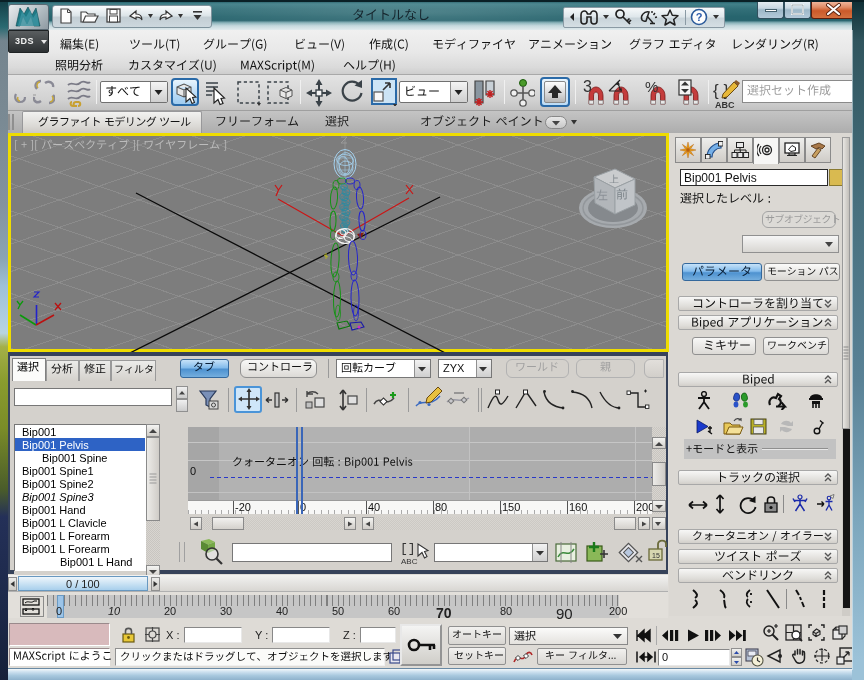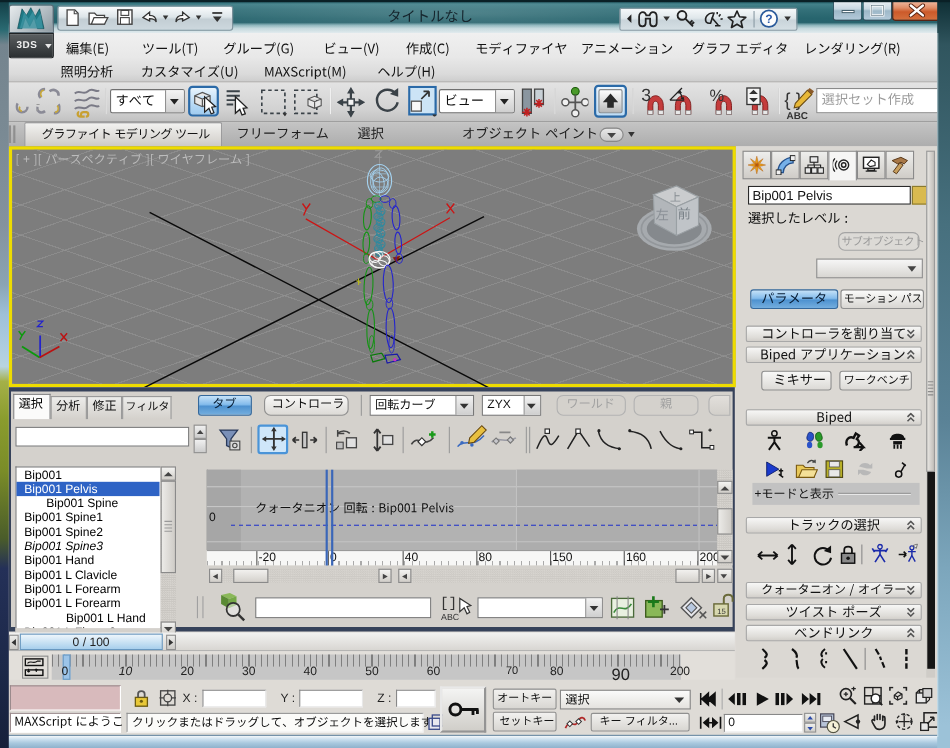--- a/index.html
+++ b/index.html
@@ -873,21 +873,21 @@
 <div style="position:absolute;left:47px;top:595px;width:572px;height:23px;background:#c6c6c6;"></div>
 <div style="position:absolute;left:47px;top:595px;width:572px;height:11px;background:repeating-linear-gradient(90deg,#7f7f7f 0 1px,rgba(0,0,0,0) 1px 5.59px);"></div>
 <div style="position:absolute;left:57px;top:595px;width:7px;height:23px;background:#9cc4e8;border:1px solid #6a9ac4;"></div>
 <div style="position:absolute;left:56px;top:605px;font-size:11px;color:#222;white-space:nowrap;">0</div>
 <div style="position:absolute;left:108px;top:605px;font-size:11px;color:#222;white-space:nowrap;font-style:italic;">10</div>
 <div style="position:absolute;left:164px;top:605px;font-size:11px;color:#222;white-space:nowrap;">20</div>
 <div style="position:absolute;left:220px;top:605px;font-size:11px;color:#222;white-space:nowrap;">30</div>
 <div style="position:absolute;left:276px;top:605px;font-size:11px;color:#222;white-space:nowrap;">40</div>
 <div style="position:absolute;left:332px;top:605px;font-size:11px;color:#222;white-space:nowrap;">50</div>
 <div style="position:absolute;left:388px;top:605px;font-size:11px;color:#222;white-space:nowrap;">60</div>
-<div style="position:absolute;left:460px;top:605px;font-size:10px;color:#222;white-space:nowrap;">70</div>
+<div style="position:absolute;left:436px;top:605px;font-size:14px;color:#222;white-space:nowrap;font-weight:bold;">70</div>
 <div style="position:absolute;left:500px;top:605px;font-size:11px;color:#222;white-space:nowrap;">80</div>
 <div style="position:absolute;left:556px;top:605px;font-size:15px;color:#222;white-space:nowrap;">90</div>
 <div style="position:absolute;left:609px;top:605px;font-size:11px;color:#222;white-space:nowrap;">200</div>
 <div style="position:absolute;left:9px;top:623px;width:101px;height:23px;background:#d8babc;border:1px solid;border-color:#9a8a8c #fff #fff #9a8a8c;"></div>
 <div style="position:absolute;left:9px;top:648px;width:101px;height:18px;background:#fff;border:1px solid;border-color:#9a8a8c #fff #fff #9a8a8c;overflow:hidden;"></div>
 <svg style="position:absolute;left:13px;top:650px" width="100" height="12">
     <path d="M1.1 9.7L2 9.7L2 5.2C2 4.5 2 3.5 1.9 2.8L1.9 2.8L2.6 4.7L4.1 8.9L4.8 8.9L6.3 4.7L7 2.8L7 2.8C7 3.5 6.9 4.5 6.9 5.2L6.9 9.7L7.8 9.7L7.8 1.6L6.6 1.6L5.1 5.9C4.9 6.5 4.7 7.1 4.5 7.6L4.5 7.6C4.3 7.1 4.1 6.5 3.9 5.9L2.3 1.6L1.1 1.6L1.1 9.7ZM9 9.7L10 9.7L10.8 7.2L13.7 7.2L14.5 9.7L15.6 9.7L12.8 1.6L11.7 1.6L9 9.7M11 6.4L11.4 5.2C11.7 4.3 12 3.4 12.2 2.4L12.3 2.4C12.5 3.4 12.8 4.3 13.1 5.2L13.5 6.4L11 6.4ZM15.8 9.7L16.9 9.7L18 7.5C18.2 7.1 18.5 6.7 18.7 6.2L18.7 6.2C19 6.7 19.2 7.1 19.4 7.5L20.6 9.7L21.7 9.7L19.4 5.6L21.6 1.6L20.5 1.6L19.4 3.7C19.2 4 19.1 4.4 18.9 4.9L18.8 4.9C18.6 4.4 18.4 4 18.2 3.7L17.1 1.6L16 1.6L18.2 5.5L15.8 9.7ZM25.3 9.8C26.9 9.8 28 8.8 28 7.5C28 6.3 27.3 5.8 26.3 5.4L25.2 4.9C24.6 4.6 23.9 4.3 23.9 3.5C23.9 2.8 24.5 2.4 25.4 2.4C26.1 2.4 26.7 2.7 27.2 3.1L27.7 2.5C27.2 1.9 26.3 1.5 25.4 1.5C23.9 1.5 22.8 2.4 22.8 3.6C22.8 4.8 23.7 5.4 24.5 5.7L25.6 6.2C26.4 6.5 27 6.8 27 7.6C27 8.4 26.3 8.9 25.3 8.9C24.4 8.9 23.6 8.5 23.1 7.9L22.5 8.6C23.1 9.4 24.1 9.8 25.3 9.8ZM31.8 9.8C32.6 9.8 33.2 9.5 33.8 9.1L33.3 8.4C33 8.7 32.5 9 31.9 9.0C30.8 9 30.1 8.1 30.1 6.7C30.1 5.3 30.9 4.4 32 4.4C32.4 4.4 32.8 4.6 33.2 4.9L33.7 4.3C33.2 3.9 32.7 3.6 31.9 3.6C30.4 3.6 29.1 4.7 29.1 6.7C29.1 8.7 30.3 9.8 31.8 9.8ZM35.1 9.7L36.1 9.7L36.1 5.8C36.5 4.8 37.1 4.5 37.6 4.5C37.9 4.5 38 4.5 38.2 4.6L38.4 3.7C38.2 3.6 38 3.6 37.7 3.6C37.1 3.6 36.5 4 36 4.8L36 4.8L35.9 3.7L35.1 3.7L35.1 9.7ZM39.4 9.7L40.4 9.7L40.4 3.7L39.4 3.7L39.4 9.7M39.9 2.5C40.3 2.5 40.5 2.2 40.5 1.8C40.5 1.4 40.3 1.2 39.9 1.2C39.5 1.2 39.2 1.4 39.2 1.8C39.2 2.2 39.5 2.5 39.9 2.5ZM42.4 12.2L43.4 12.2L43.4 10.2L43.4 9.1C43.9 9.6 44.5 9.8 45 9.8C46.4 9.8 47.6 8.6 47.6 6.6C47.6 4.8 46.8 3.6 45.2 3.6C44.5 3.6 43.9 3.9 43.3 4.4L43.3 4.4L43.2 3.7L42.4 3.7L42.4 12.2M44.9 9.0C44.5 9 43.9 8.8 43.4 8.4L43.4 5.2C44 4.7 44.5 4.4 45 4.4C46.1 4.4 46.6 5.3 46.6 6.6C46.6 8.1 45.8 9 44.9 9.0ZM51.1 9.8C51.5 9.8 51.9 9.7 52.2 9.6L52 8.8C51.8 8.9 51.5 9 51.3 9.0C50.6 9 50.4 8.6 50.4 7.9L50.4 4.5L52 4.5L52 3.7L50.4 3.7L50.4 2.0L49.6 2.0L49.4 3.7L48.5 3.8L48.5 4.5L49.4 4.5L49.4 7.8C49.4 9 49.8 9.8 51.1 9.8ZM60.7 2.3L60.7 3.1C61.9 3.3 64 3.3 65.2 3.1L65.2 2.2C64.1 2.4 61.9 2.5 60.7 2.3M61.1 6.7L60.3 6.7C60.2 7.2 60.1 7.6 60.1 8.0C60.1 9 60.9 9.6 62.8 9.6C63.9 9.6 64.8 9.5 65.5 9.4L65.5 8.4C64.6 8.6 63.8 8.7 62.8 8.7C61.3 8.7 60.9 8.2 60.9 7.7C60.9 7.4 61 7.1 61.1 6.7M58.6 1.4L57.6 1.3C57.6 1.6 57.6 1.8 57.5 2.1C57.4 3 57 4.9 57 6.5C57 8 57.2 9.3 57.4 10.0L58.2 10.0C58.2 9.9 58.2 9.7 58.2 9.6C58.2 9.5 58.2 9.3 58.2 9.1C58.3 8.6 58.7 7.4 59 6.6L58.6 6.3C58.4 6.7 58.1 7.4 57.9 7.9C57.8 7.4 57.8 6.9 57.8 6.4C57.8 5.1 58.2 3.2 58.4 2.1C58.4 1.9 58.5 1.6 58.6 1.4ZM71.8 7.5L71.8 8.2C71.8 9 71.4 9.4 70.6 9.4C69.5 9.4 68.9 9 68.9 8.4C68.9 7.8 69.6 7.4 70.7 7.4C71.1 7.4 71.4 7.4 71.8 7.5M72.6 1.0L71.6 1.0C71.6 1.2 71.6 1.7 71.6 2.1C71.7 2.6 71.7 3.5 71.7 4.2C71.7 4.8 71.7 5.8 71.7 6.7C71.4 6.7 71.1 6.6 70.8 6.6C68.9 6.6 68 7.5 68 8.4C68 9.7 69.2 10.2 70.7 10.2C72.1 10.2 72.7 9.4 72.7 8.5L72.7 7.8C73.8 8.2 74.8 8.9 75.5 9.6L76.1 8.8C75.3 8.1 74 7.3 72.6 6.9C72.6 5.9 72.5 4.9 72.5 4.2L72.5 4.1C73.4 4 74.8 4 75.8 3.9L75.8 3.1C74.8 3.2 73.4 3.2 72.5 3.3L72.5 2.1C72.5 1.8 72.6 1.3 72.6 1.0ZM85.6 6.0C85.6 8 83.7 9 81 9.4L81.5 10.2C84.4 9.8 86.5 8.4 86.5 6.0C86.5 4.5 85.3 3.6 83.8 3.6C82.5 3.6 81.3 4 80.5 4.1C80.2 4.2 79.8 4.3 79.5 4.3L79.8 5.3C80 5.2 80.3 5.1 80.7 5.0C81.3 4.8 82.4 4.4 83.7 4.4C84.8 4.4 85.6 5.1 85.6 6.0M80.9 1.1L80.8 1.9C82 2.1 84.3 2.3 85.5 2.4L85.6 1.6C84.5 1.6 82.2 1.3 80.9 1.1ZM91.2 2.0L91.2 2.9C92.1 2.9 93 3 94.1 3.0C95.2 3 96.4 2.9 97.1 2.8L97.1 1.9C96.3 2 95.2 2.1 94.1 2.1C93 2.1 92 2.1 91.2 2.0M91.7 6.4L90.8 6.3C90.7 6.8 90.6 7.3 90.6 7.8C90.6 9.2 91.8 10 94.1 10.0C95.6 10 97 9.8 97.8 9.6L97.8 8.6C97 8.9 95.6 9.1 94.1 9.1C92.3 9.1 91.4 8.5 91.4 7.6C91.4 7.2 91.5 6.8 91.7 6.4Z" fill="#111"></path>
   </svg>
 <div style="position:absolute;left:115px;top:648px;width:270px;height:18px;background:#fbfbf9;border:1px solid;border-color:#909090 #f0f0f0 #f0f0f0 #909090;"></div>
 <svg style="position:absolute;left:120px;top:651px" width="274" height="11">

